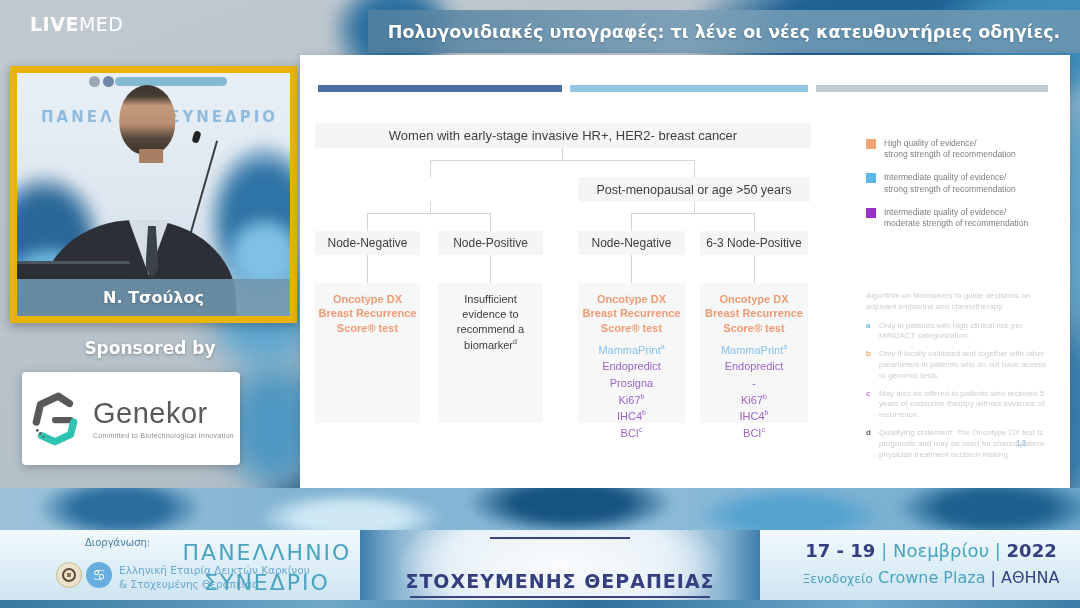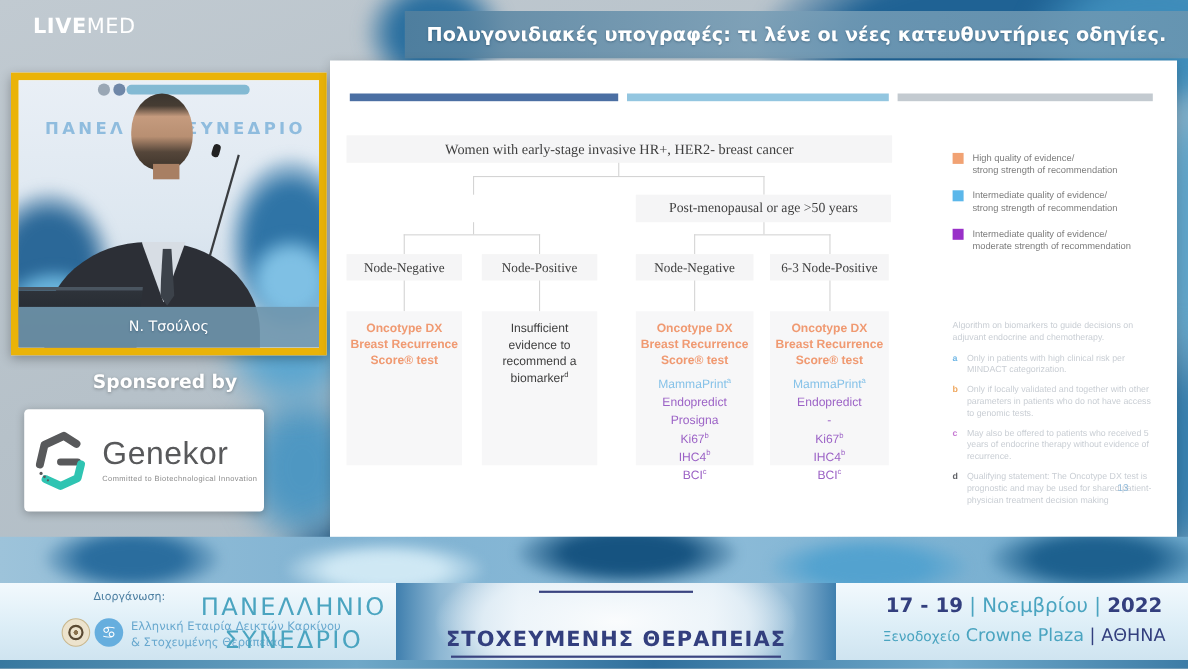--- a/index.html
+++ b/index.html
@@ -38,35 +38,35 @@
   .shirt{position:absolute;left:50%;bottom:41px;transform:translateX(-62%);width:40px;height:55px;background:#d7dde4;
     clip-path:polygon(0 0,100% 0,50% 100%);}
   .tie{position:absolute;left:50%;bottom:38px;transform:translateX(-62%);width:13px;height:52px;background:#3c424a;
     clip-path:polygon(20% 0,80% 0,100% 82%,50% 100%,0 82%);}
   .mic-line{position:absolute;left:186px;top:66px;width:2px;height:95px;background:#3a3d40;transform:rotate(16deg);}
   .mic-head{position:absolute;left:176px;top:58px;width:7px;height:12px;border-radius:4px;background:#222;transform:rotate(16deg);}
   .laptop{position:absolute;left:-6px;bottom:0;width:116px;height:52px;background:linear-gradient(180deg,#2e333a,#1c2026);
     border-top:3px solid #4a5560;transform:skewX(-6deg);}
   .name-band{position:absolute;left:0;right:0;bottom:0;height:37px;background:rgba(111,150,173,.9);
     display:flex;align-items:center;justify-content:center;}
-  .name-band .n{color:#fff;font-weight:normal;font-size:13px;text-shadow:0 1px 2px rgba(0,30,60,.3);}
+  .name-band .n{color:#fff;font-weight:bold;font-size:16px;text-shadow:0 1px 2px rgba(0,30,60,.3);}
 
   .sponsored{left:0;top:338px;width:300px;text-align:center;color:#fff;font-weight:bold;font-size:17px;
     text-shadow:0 1px 3px rgba(0,0,0,.3);}
   .sponsor-card{left:22px;top:372px;width:218px;height:93px;background:#fff;border-radius:4px;
     box-shadow:0 2px 8px rgba(0,0,0,.25);display:flex;align-items:center;justify-content:center;}
   .sponsor-inner{display:flex;align-items:center;}
   .sponsor-name{font-family:"Liberation Sans",sans-serif;font-size:29px;color:#58595b;letter-spacing:.5px;line-height:1;}
   .sponsor-tag{font-family:"Liberation Sans",sans-serif;font-size:6.8px;color:#8a8a8a;letter-spacing:.4px;margin-top:4px;}
 
   
   .slide{left:300px;top:55px;width:770px;height:437px;background:#fff;box-shadow:0 2px 10px rgba(0,0,0,.18);
     font-family:"Liberation Sans",sans-serif;}
   .bar{position:absolute;top:30px;height:7px;}
-  .flow-box{position:absolute;background:#f5f5f6;color:#3f3f3f;display:flex;align-items:center;justify-content:center;text-align:center;font-family:Liberation Serif, serif;}
+  .flow-box{position:absolute;background:#f5f5f6;color:#3f3f3f;display:flex;align-items:center;justify-content:center;text-align:center;}
   .line{position:absolute;background:#d4d4d4;}
   .result{position:absolute;background:#f7f7f8;text-align:center;padding-top:9px;box-sizing:border-box;}
   .rtitle{color:#f09a72;font-weight:bold;font-size:11px;line-height:1.3;padding:0 2px;}
   .rbody{color:#3e3e3e;font-size:11px;line-height:1.35;padding:0 3px;}
   .ritems{margin-top:7px;}
   .ritem{font-size:11px;line-height:1.45;}
   .ritem[data-color="blue"]{color:#86c2e8;}
   .ritem[data-color="purple"]{color:#9c63c6;}
   sup{font-size:7px;}
   .legend{position:absolute;left:566px;top:83px;width:190px;}

